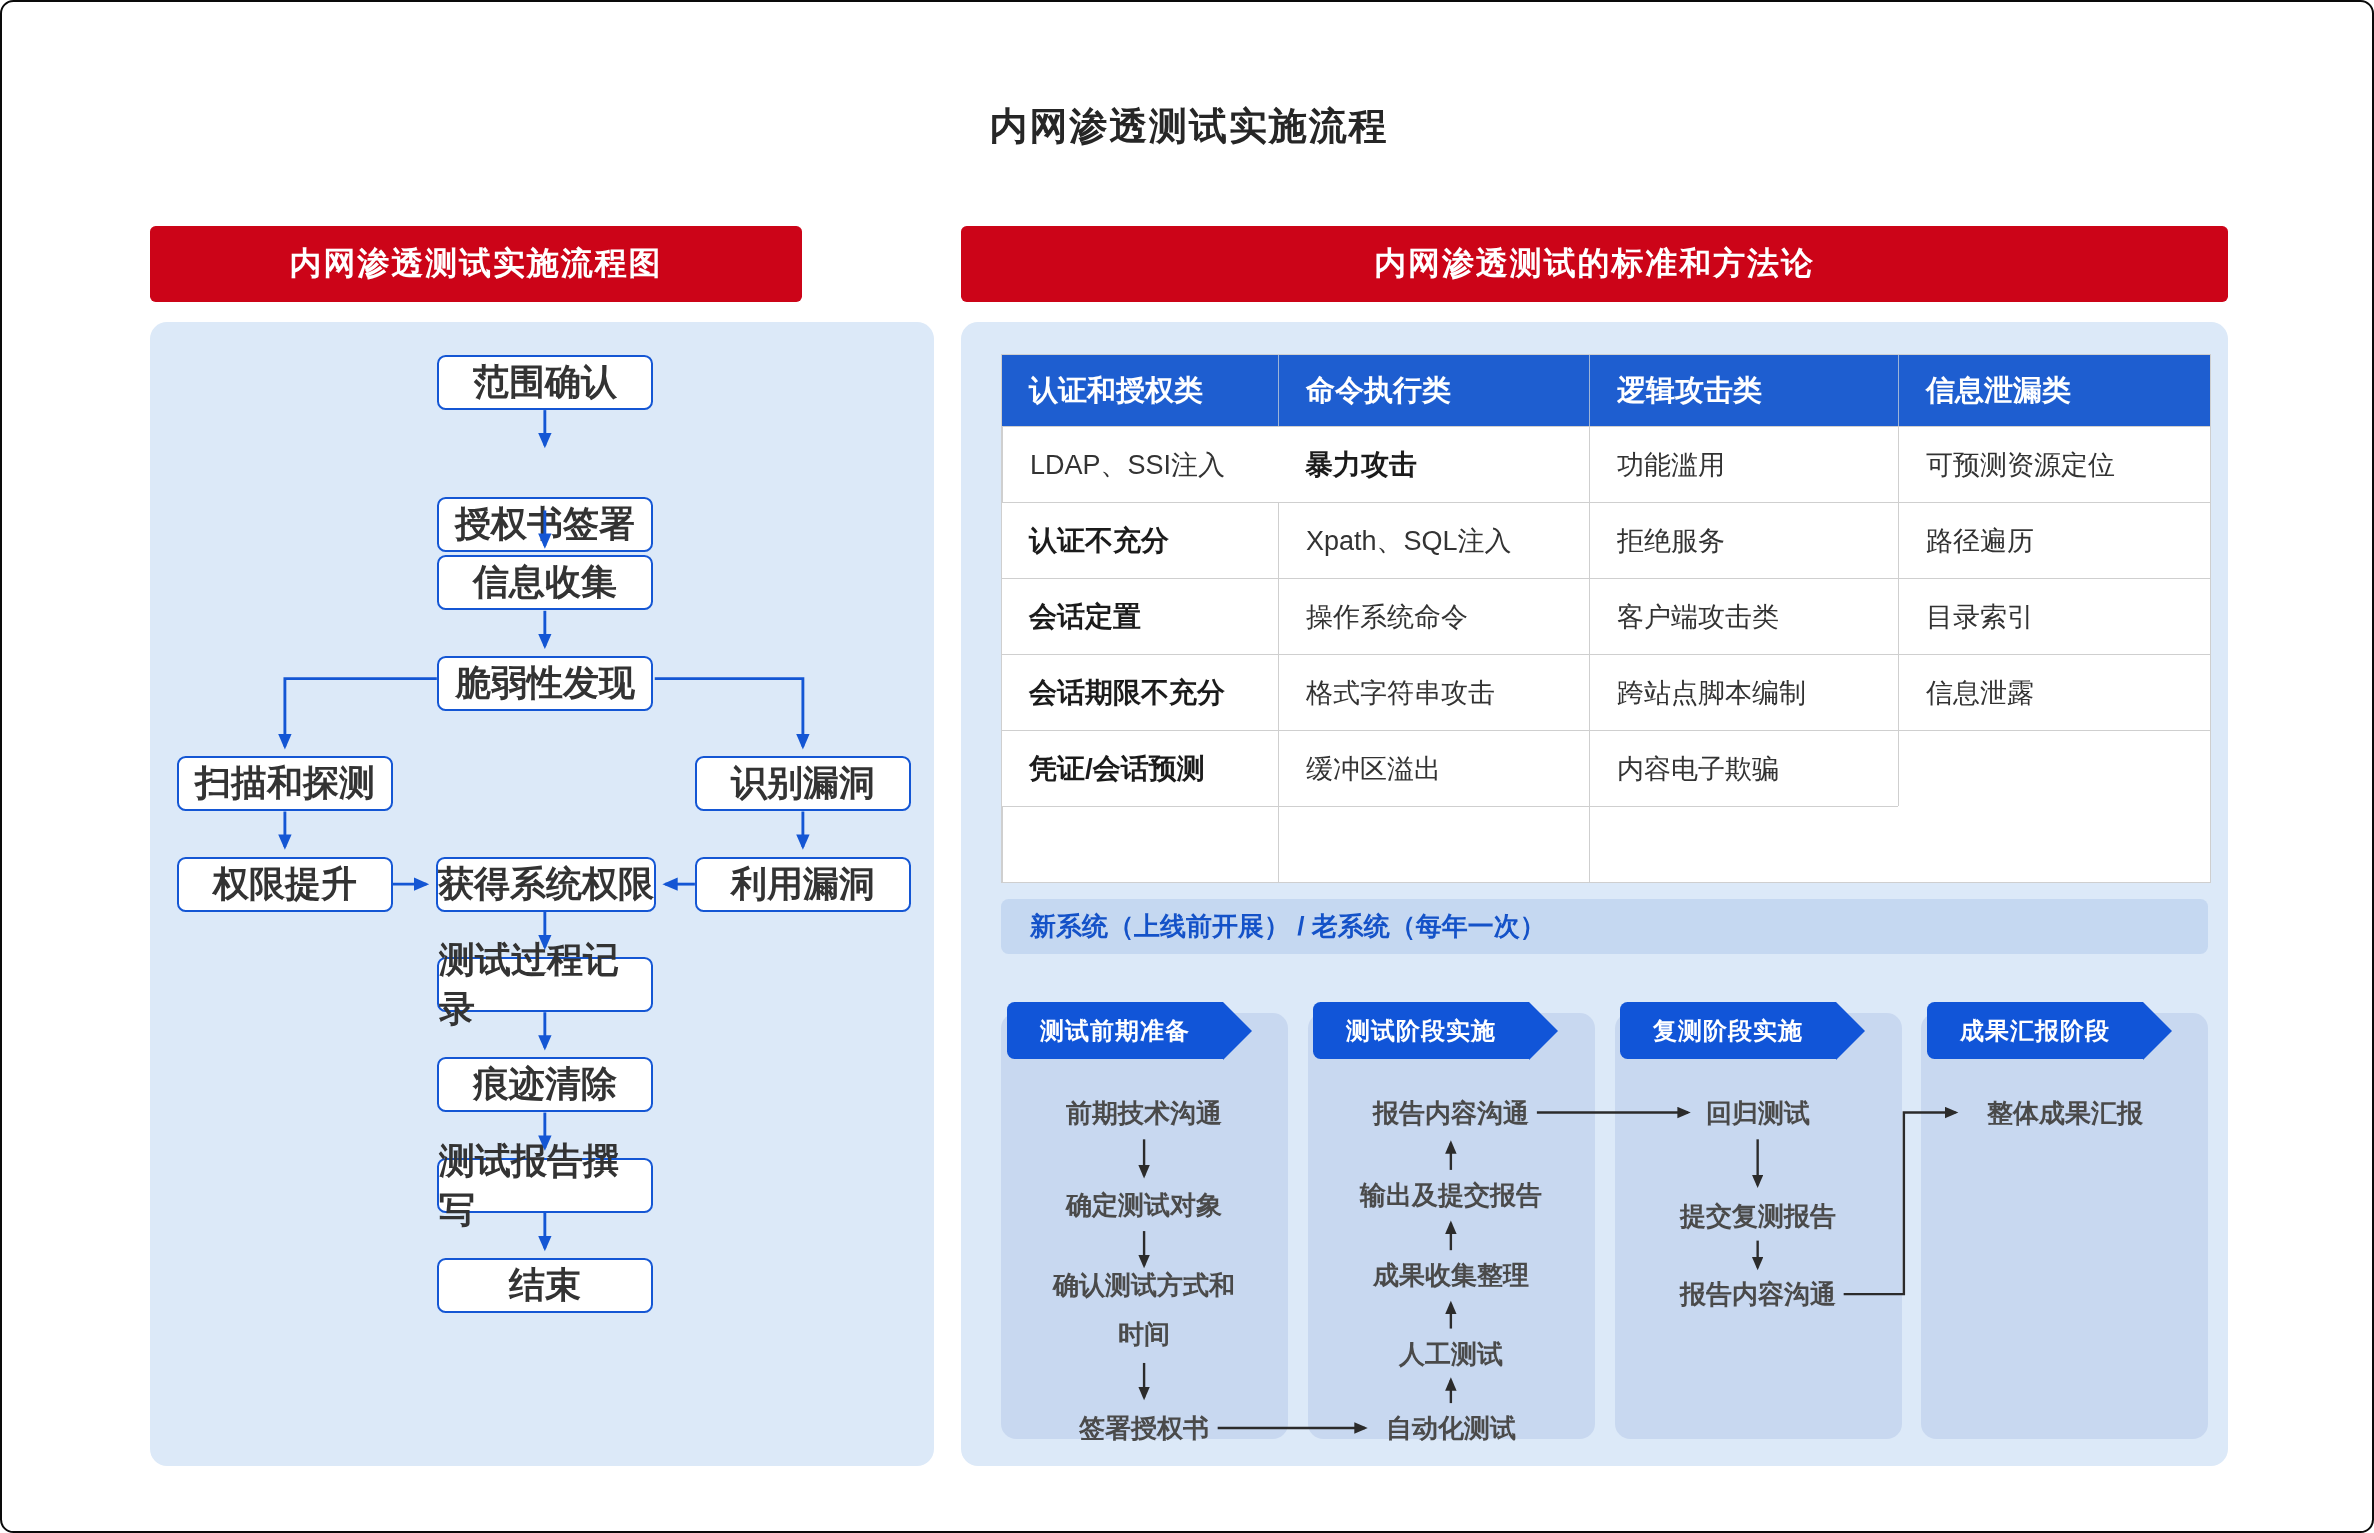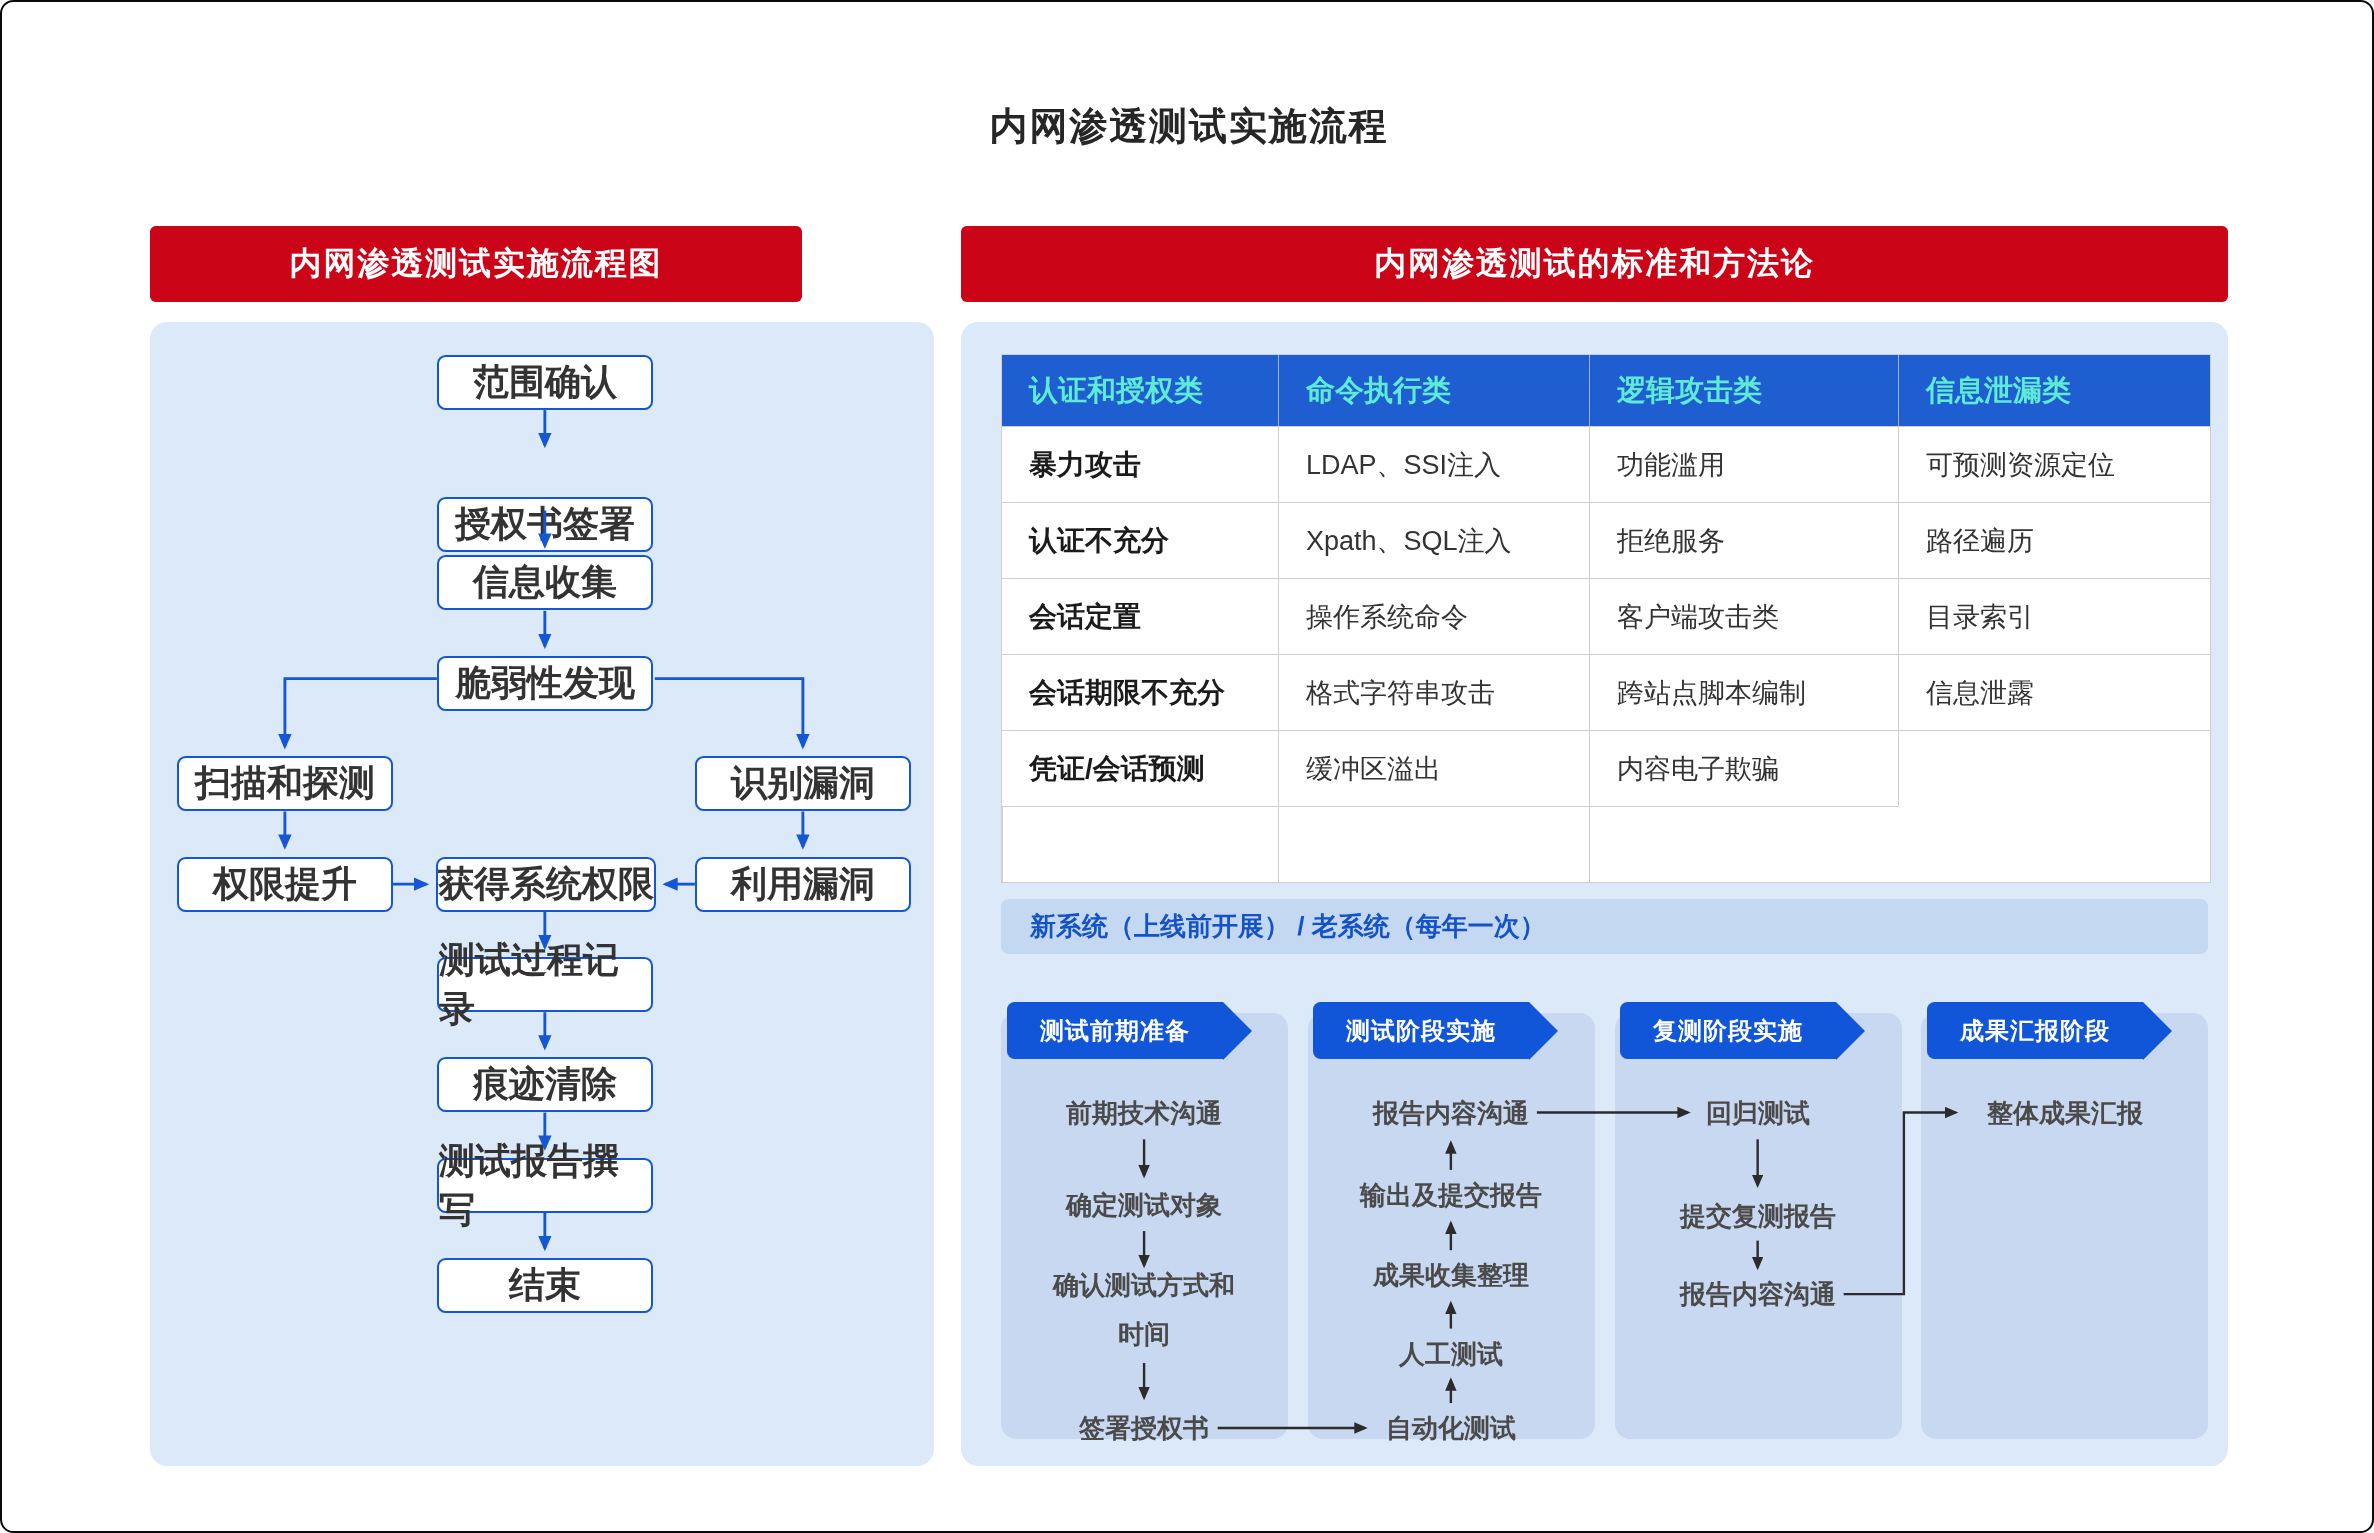--- a/index.html
+++ b/index.html
@@ -6,21 +6,21 @@
   #canvas{position:relative;width:2374px;height:1533px;background:#ffffff;border:2.9px solid #0a0a0a;border-radius:13.4px;box-sizing:border-box;overflow:hidden;}
   .abs{position:absolute;}
   .page-title{left:0;top:99px;width:2374px;text-align:center;font-size:38px;font-weight:700;color:#262626;letter-spacing:1.9px;}
   .red-header{height:76px;background:#cc0418;border-radius:5.7px;display:flex;align-items:center;justify-content:center;
               color:#ffffff;font-size:32px;font-weight:700;letter-spacing:1.9px;}
   .panel{background:#dce9f8;border-radius:17px;}
   .flow-node{width:216px;height:55px;background:#ffffff;border:2.9px solid #1456d4;border-radius:8.6px;
              display:flex;align-items:center;justify-content:center;font-size:36px;font-weight:600;color:#333333;box-sizing:border-box;}
   svg.overlay{position:absolute;left:0;top:0;pointer-events:none;}
   .ptable{position:absolute;left:999px;top:352px;display:grid;grid-template-columns:276px 311px 309px 312px;background:#ffffff;border:1.9px solid #cfcfcf;box-sizing:border-box;}
-  .th{height:71px;background:#1e5ed0;color:#5eead4;font-size:29px;font-weight:700;display:flex;align-items:center;padding-left:27px;box-sizing:border-box;border-left:1.9px solid #9db4d8;}
+  .th{height:71px;background:#1e5ed0;color:#ffffff;font-size:29px;font-weight:700;display:flex;align-items:center;padding-left:27px;box-sizing:border-box;border-left:1.9px solid #9db4d8;}
   .th:first-child{border-left:none;}
   .td{height:76px;display:flex;align-items:center;padding-left:27px;box-sizing:border-box;font-size:27px;color:#333333;
       border-top:1.9px solid #cfcfcf;border-left:1.9px solid #cfcfcf;background:#ffffff;}
   .td.c0{font-weight:700;font-size:28px;color:#1b1b1b;border-left:none;}
   .note-band{left:999px;top:897px;width:1207px;height:55px;background:#c5d8f1;border-radius:7.6px;display:flex;align-items:center;
              padding-left:29px;box-sizing:border-box;color:#1452c8;font-size:26px;font-weight:700;}
   .stage-col{top:1011px;width:287px;height:426px;background:#c8d8f0;border-radius:15.3px;}
   .chevron{top:1000px;height:57px;display:flex;}
   .chev-rect{width:216px;height:57px;background:#1155d8;border-radius:7.6px 0 0 7.6px;display:flex;align-items:center;justify-content:center;
              color:#ffffff;font-size:24px;font-weight:700;letter-spacing:1px;}
@@ -54,22 +54,22 @@
   <div class="abs flow-node" style="left:435px;top:1055px;">痕迹清除</div>
   <div class="abs flow-node" style="left:435px;top:1156px;">测试报告撰写</div>
   <div class="abs flow-node" style="left:435px;top:1256px;">结束</div>
 
   <div class="ptable">
     <div class="th">认证和授权类</div>
     <div class="th">命令执行类</div>
     <div class="th">逻辑攻击类</div>
     <div class="th">信息泄漏类</div>
 
+    <div class="td">LDAP、SSI注入</div>
     <div class="td c0">暴力攻击</div>
-    <div class="td">LDAP、SSI注入</div>
     <div class="td">功能滥用</div>
     <div class="td">可预测资源定位</div>
 
     <div class="td c0">认证不充分</div>
     <div class="td">Xpath、SQL注入</div>
     <div class="td">拒绝服务</div>
     <div class="td">路径遍历</div>
 
     <div class="td c0">会话定置</div>
     <div class="td">操作系统命令</div>

